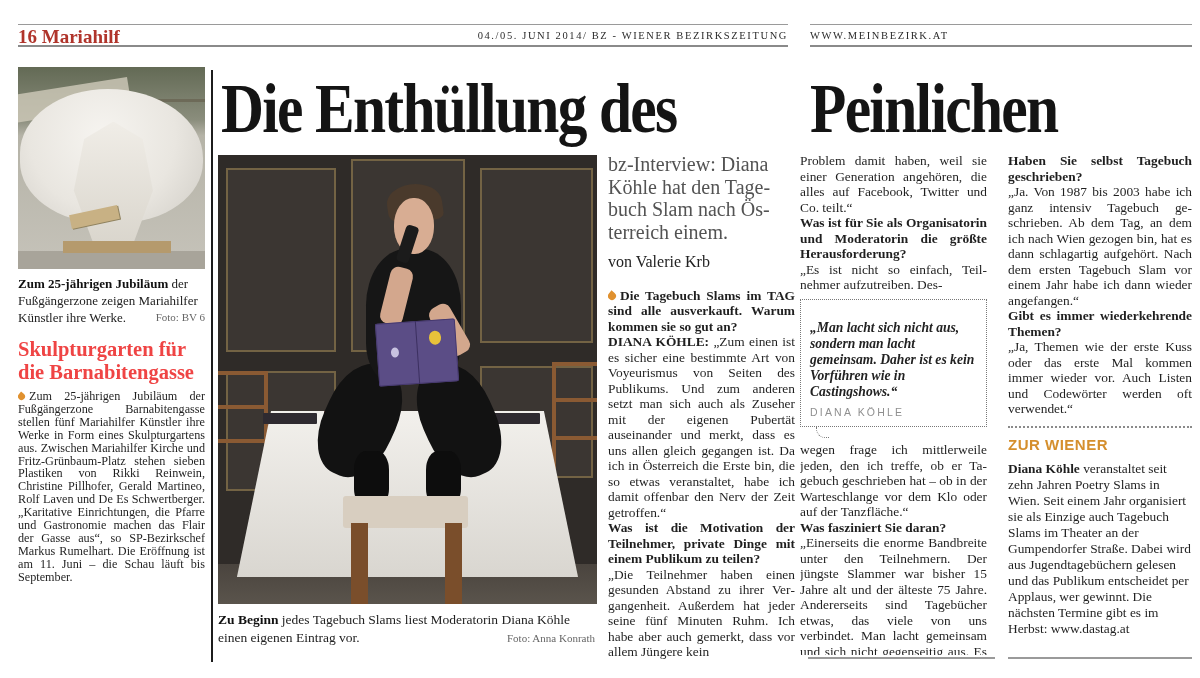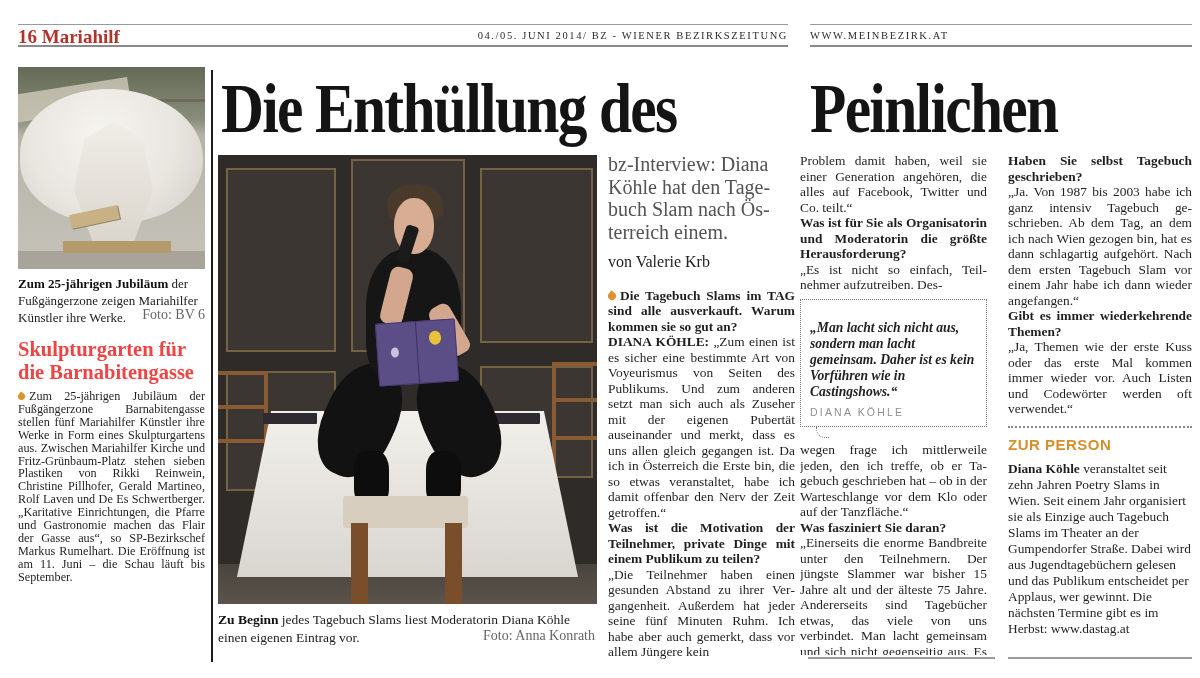--- a/index.html
+++ b/index.html
@@ -8,21 +8,21 @@
        -webkit-font-smoothing:antialiased;}
   .abs{position:absolute;}
   .rule{background:#9a9a9a;}
   .rule-dark{background:#8a8a8a;}
   .hdr-small{font-size:10.5px;letter-spacing:1.6px;color:#2b2b2b;font-family:"Liberation Serif",serif;}
   .section-title{font-size:19px;font-weight:bold;color:#b0342b;}
   .headline{font-weight:bold;color:#141414;font-size:70px;letter-spacing:-2px;
             transform:scaleX(0.85);transform-origin:left top;white-space:nowrap;line-height:1;}
   .caption{font-size:13px;line-height:1.3;color:#222;}
   .caption b{color:#111;}
-  .credit{font-size:14px;color:#666;}
+  .credit{font-size:11px;color:#666;}
   .art-title{font-size:20.5px;line-height:1.12;font-weight:bold;color:#ef4444;}
   .smallbody{font-size:12.2px;line-height:12.9px;text-align:justify;color:#1f1f1f;}
   .col{font-size:13.4px;line-height:15.5px;color:#1f1f1f;}
   .col p{margin:0;text-align:justify;}
   .col p.q{font-weight:bold;text-align:justify;}
   .intro{font-size:20px;line-height:22.5px;color:#535353;}
   .byline{font-size:16px;color:#222;margin-top:11px;}
   .leaf{display:inline-block;width:8px;height:8px;background:#e0912f;
         border-radius:0 75% 75% 75%;transform:rotate(40deg);margin-right:4px;
         vertical-align:baseline;}
@@ -179,19 +179,19 @@
   <p>„Einerseits die enorme Band­breite unter den Teilnehmern. Der jüngste Slammer war bis­her 15 Jahre alt und der älteste 75 Jahre. Andererseits sind Ta­gebücher etwas, das viele von uns verbindet. Man lacht ge­meinsam und sich nicht gegen­seitig aus. Es ist kein Vorführen wie bei Castingshows.“</p>
 </div>
 <div class="abs rule" style="left:808px;top:657px;width:187px;height:2px;"></div>
 
 <div class="abs col" style="left:1008px;top:153px;width:184px;height:502px;overflow:hidden;">
   <p class="q">Haben Sie selbst Tagebuch geschrieben?</p>
   <p>„Ja. Von 1987 bis 2003 habe ich ganz intensiv Tagebuch ge­schrieben. Ab dem Tag, an dem ich nach Wien gezogen bin, hat es dann schlagartig aufgehört. Nach dem ersten Tagebuch Slam vor einem Jahr habe ich dann wieder angefangen.“</p>
   <p class="q">Gibt es immer wiederkehren­de Themen?</p>
   <p>„Ja, Themen wie der erste Kuss oder das erste Mal kommen immer wieder vor. Auch Listen und Codewörter werden oft verwendet.“</p>
   <div class="zp">
-    <div class="zp-title">ZUR PERSON</div>
+    <div class="zp-title">ZUR WIENER</div>
     <div class="zp-body">
       <b>Diana Köhle</b><span> veranstaltet seit zehn Jahren Poetry Slams in Wien. Seit einem Jahr orga­nisiert sie als Einzige auch Tagebuch Slams im Theater an der Gumpendorfer Straße. Dabei wird aus Jugendtagebü­chern gelesen und das Publikum entscheidet per Applaus, wer gewinnt. Die nächsten Termine gibt es im Herbst: www.dastag.at</span>
     </div>
   </div>
 </div>
 <div class="abs rule" style="left:1008px;top:657px;width:184px;height:2px;"></div>
 
 </body></html>

